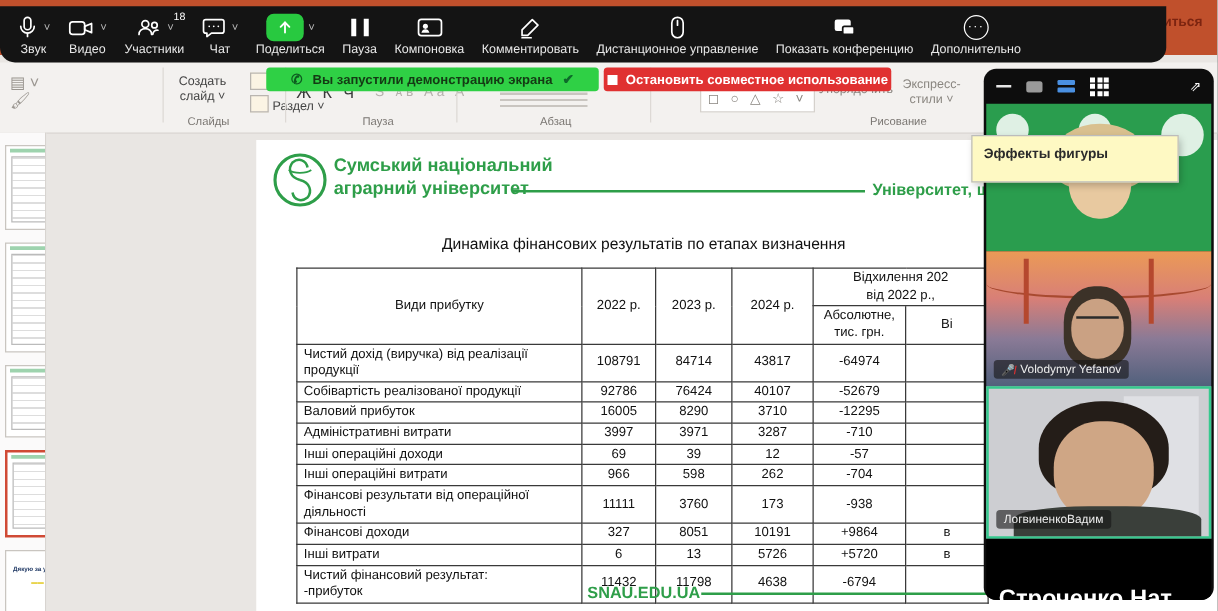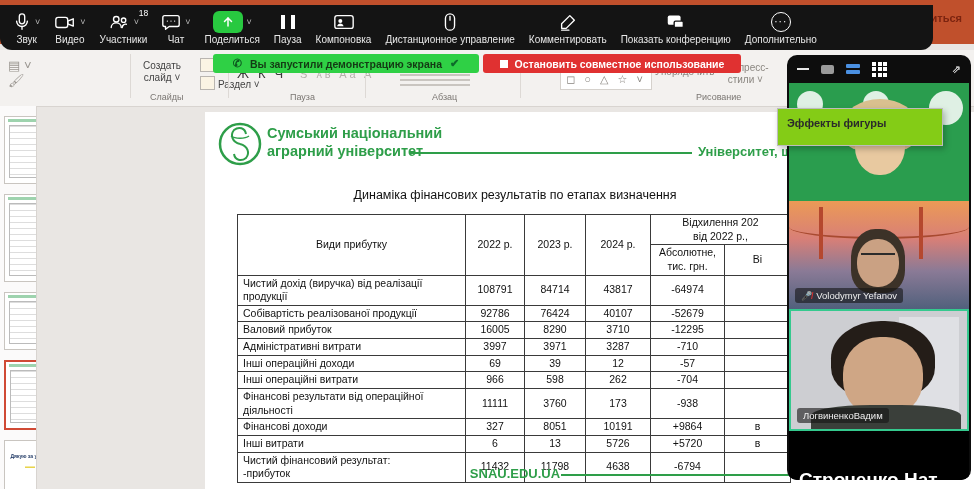--- a/index.html
+++ b/index.html
@@ -19,21 +19,21 @@
   .font-extra{position:absolute;left:300px;top:18px;font-size:11px;color:#b5b1ac;letter-spacing:3px;}
   .para-lines{position:absolute;left:400px;top:24px;width:70px;height:12px;
      background:repeating-linear-gradient(#c9c5c0 0 2px,transparent 2px 5px);}
   .shapes-box{position:absolute;left:560px;top:18px;width:90px;height:20px;border:1px solid #d5d1cc;background:#fff;
      font-size:11px;color:#8a8680;text-align:center;line-height:20px;letter-spacing:3px;overflow:hidden;}
   .clip-icons{position:absolute;left:8px;top:8px;font-size:13px;color:#9a9690;}
 
   
   .banner{position:absolute;height:19px;border-radius:3px;font-weight:bold;display:flex;align-items:center;z-index:30;}
   .banner-green{left:213px;top:4px;width:266px;background:#2fd045;color:#143a14;font-size:10.5px;justify-content:center;gap:8px;}
-  .banner-red{left:483px;top:4px;width:258px;background:#e03131;color:#fff;font-size:10.5px;justify-content:center;gap:7px;}
+  .banner-red{left:483px;top:4px;width:230px;background:#e03131;color:#fff;font-size:10.5px;justify-content:center;gap:7px;}
   .stop-sq{width:8px;height:8px;background:#fff;display:inline-block;}
   .shield{color:#0d6b2a;font-size:11px;}
   .phone-g{font-size:11px;color:#0d5b20;}
 
   
   .zoom-bar{position:absolute;left:0;top:5px;width:933px;height:45px;background:#141414;
      border-radius:0 0 12px 12px;display:flex;align-items:center;padding:0 6px;box-sizing:border-box;z-index:40;}
   .zb-btn{display:flex;flex-direction:column;align-items:center;justify-content:center;color:#ececec;
      padding:2px 7px;cursor:pointer;position:relative;}
   .zb-ico{height:22px;display:flex;align-items:center;gap:3px;}
@@ -99,21 +99,21 @@
   .v3 .hair{position:absolute;left:40px;top:10px;width:104px;height:78px;background:#241d18;border-radius:48% 48% 40% 40%;}
   .v3 .face{position:absolute;left:52px;top:26px;width:80px;height:80px;background:#cfa685;border-radius:46%;}
   .v3 .body{position:absolute;left:20px;bottom:-2px;width:150px;height:26px;background:#3a3f3a;border-radius:40% 40% 0 0;}
   .v4{top:376px;height:104px;background:#000;}
   .v4-big{position:absolute;left:10px;top:38px;font-size:19px;font-weight:bold;color:#fff;white-space:nowrap;}
   .name-tag{position:absolute;left:6px;bottom:6px;background:rgba(20,20,20,.6);color:#eee;font-size:9.5px;
      padding:2px 6px;border-radius:3px;display:flex;align-items:center;gap:4px;white-space:nowrap;}
   .mic-red{color:#e03131;font-size:9px;font-weight:bold;}
 
   
-  .tooltip{position:absolute;left:777px;top:108px;width:146px;background:#84cc16;border:1px solid #bcbcbc;
+  .tooltip{position:absolute;left:777px;top:108px;width:146px;background:#fef9c3;border:1px solid #bcbcbc;
      box-shadow:2px 3px 6px rgba(0,0,0,.25);padding:8px 9px 10px;z-index:60;}
   .tip-title{font-size:11px;font-weight:bold;color:#2b2b2b;margin-bottom:6px;}
   .tip-body{font-size:10px;color:#4a4a4a;line-height:1.45;}
 </style>
 </head>
 <body>
 
 <div class="screen">
 
   <div class="pp-titlebar">
@@ -191,35 +191,35 @@
           <svg class="ico" width="22" height="20" viewBox="0 0 24 20">
             <rect x="2" y="3" width="20" height="14" rx="2.5"></rect>
             <circle cx="8" cy="9" r="2.2" fill="#fff" stroke="none"></circle>
             <path d="M4.5 14.5c.5-2 1.8-3 3.5-3s3 1 3.5 3" fill="#fff" stroke="none"></path>
           </svg>
         </div>
       <span class="zb-lbl">Компоновка</span>
     </div>
     <div class="zb-btn">
       <div class="zb-ico">
+          <svg class="ico" width="20" height="20" viewBox="0 0 22 22">
+            <path d="M13 4l5 5-9 9H4v-5z"></path>
+            <line x1="4" y1="20" x2="12" y2="20"></line>
+          </svg>
+        </div>
+      <span class="zb-lbl">Комментировать</span>
+    </div>
+    <div class="zb-btn">
+      <div class="zb-ico">
           <svg class="ico" width="14" height="20" viewBox="0 0 14 22">
             <rect x="2" y="2" width="10" height="18" rx="5"></rect>
             <line x1="7" y1="5" x2="7" y2="9"></line>
           </svg>
         </div>
       <span class="zb-lbl">Дистанционное управление</span>
-    </div>
-    <div class="zb-btn">
-      <div class="zb-ico">
-          <svg class="ico" width="20" height="20" viewBox="0 0 22 22">
-            <path d="M13 4l5 5-9 9H4v-5z"></path>
-            <line x1="4" y1="20" x2="12" y2="20"></line>
-          </svg>
-        </div>
-      <span class="zb-lbl">Комментировать</span>
     </div>
     <div class="zb-btn">
       <div class="zb-ico">
           <svg width="22" height="20" viewBox="0 0 24 20">
             <rect x="3" y="3" width="14" height="10" rx="2" fill="#fff"></rect>
             <rect x="10" y="9" width="10" height="7" rx="1.5" fill="#fff" stroke="#141414" stroke-width="1.5"></rect>
           </svg>
         </div>
       <span class="zb-lbl">Показать конференцию</span>
     </div>

